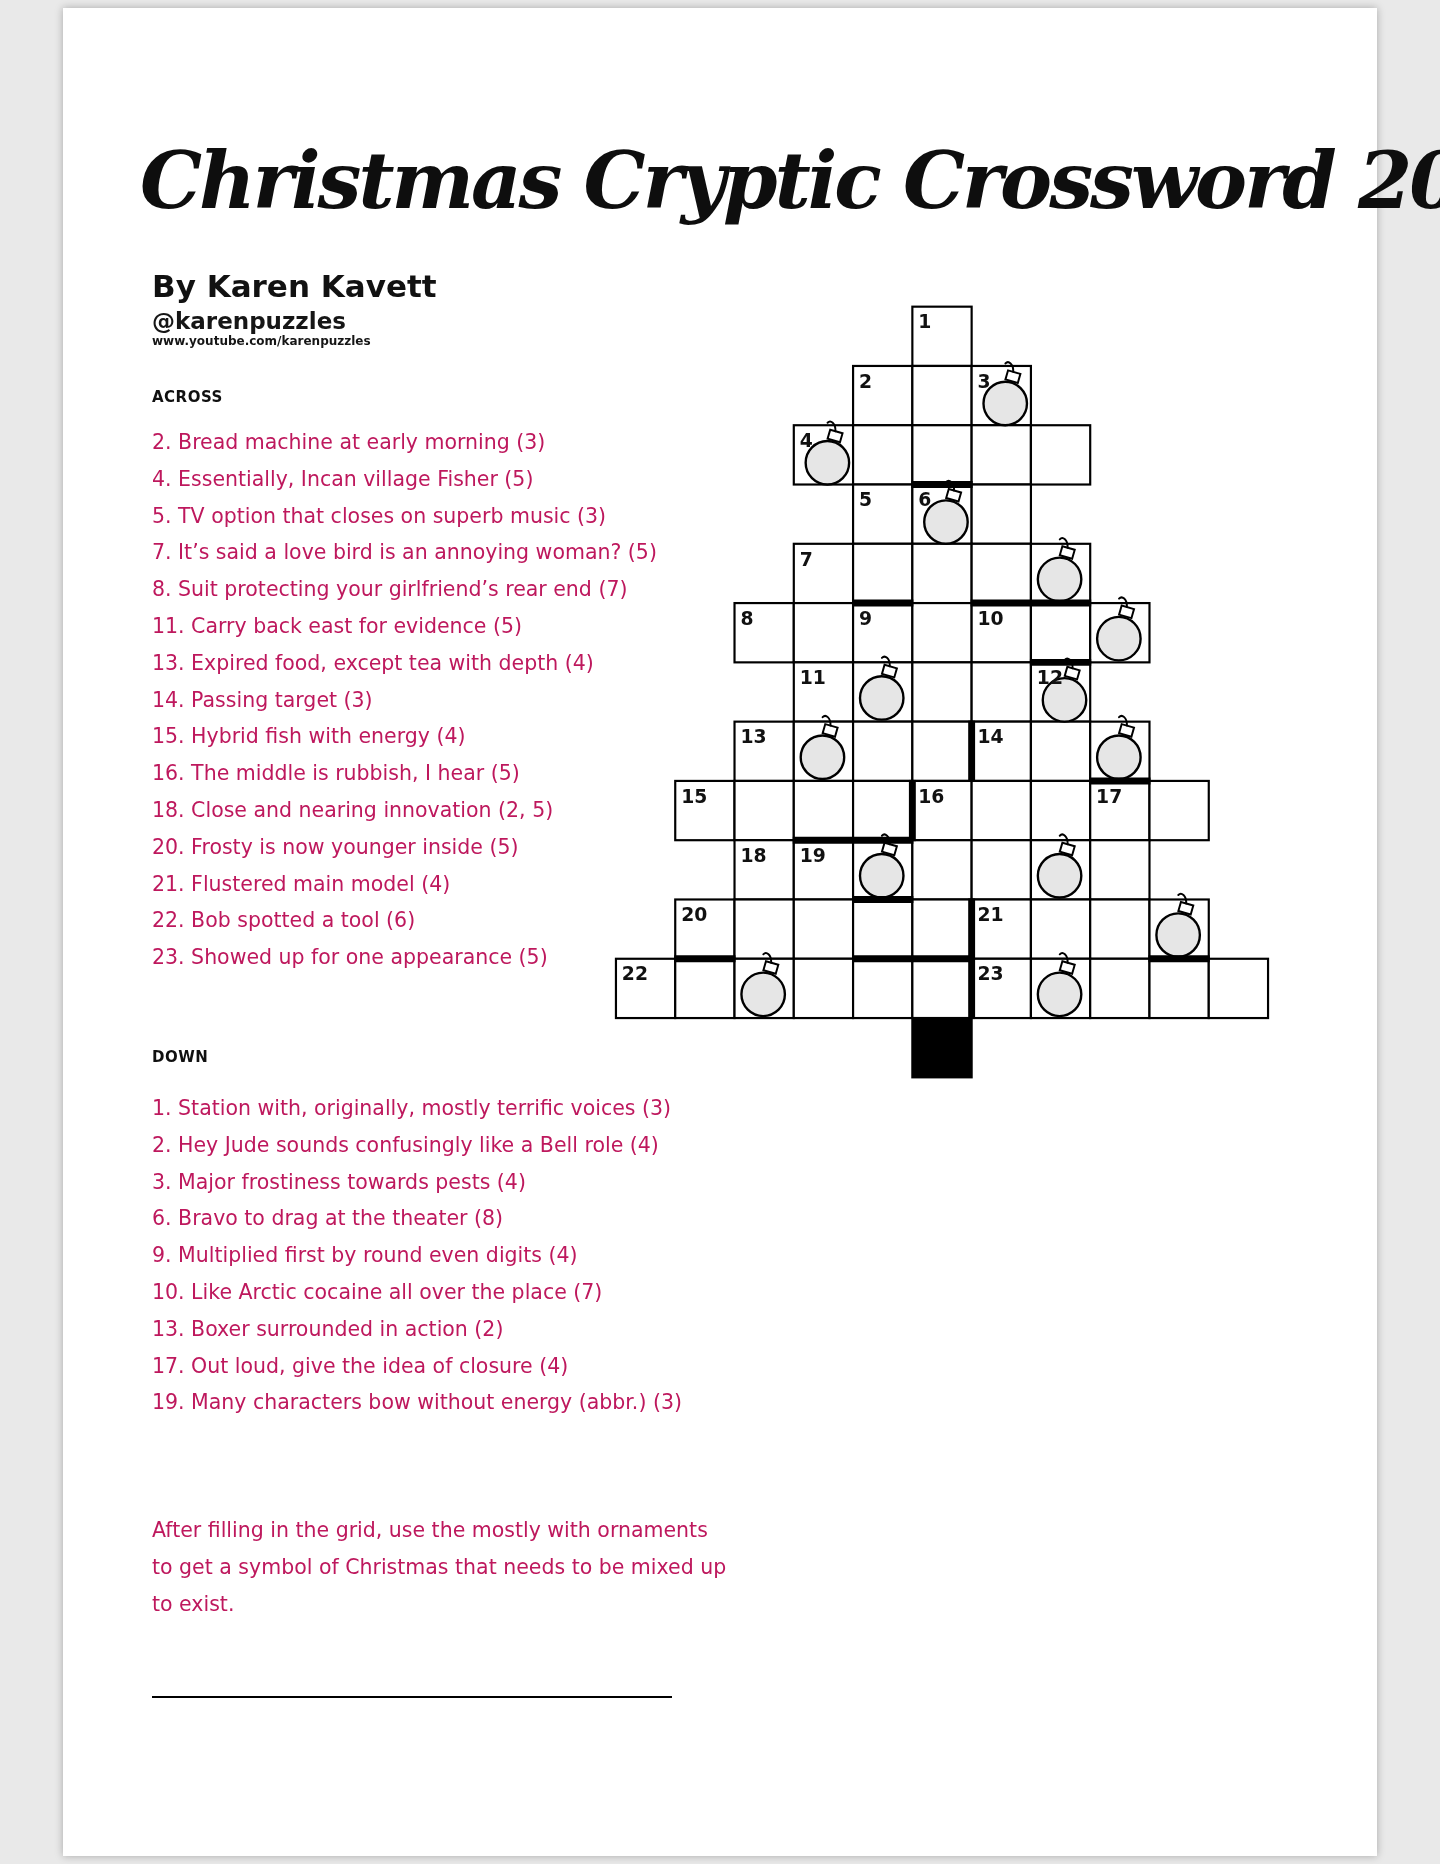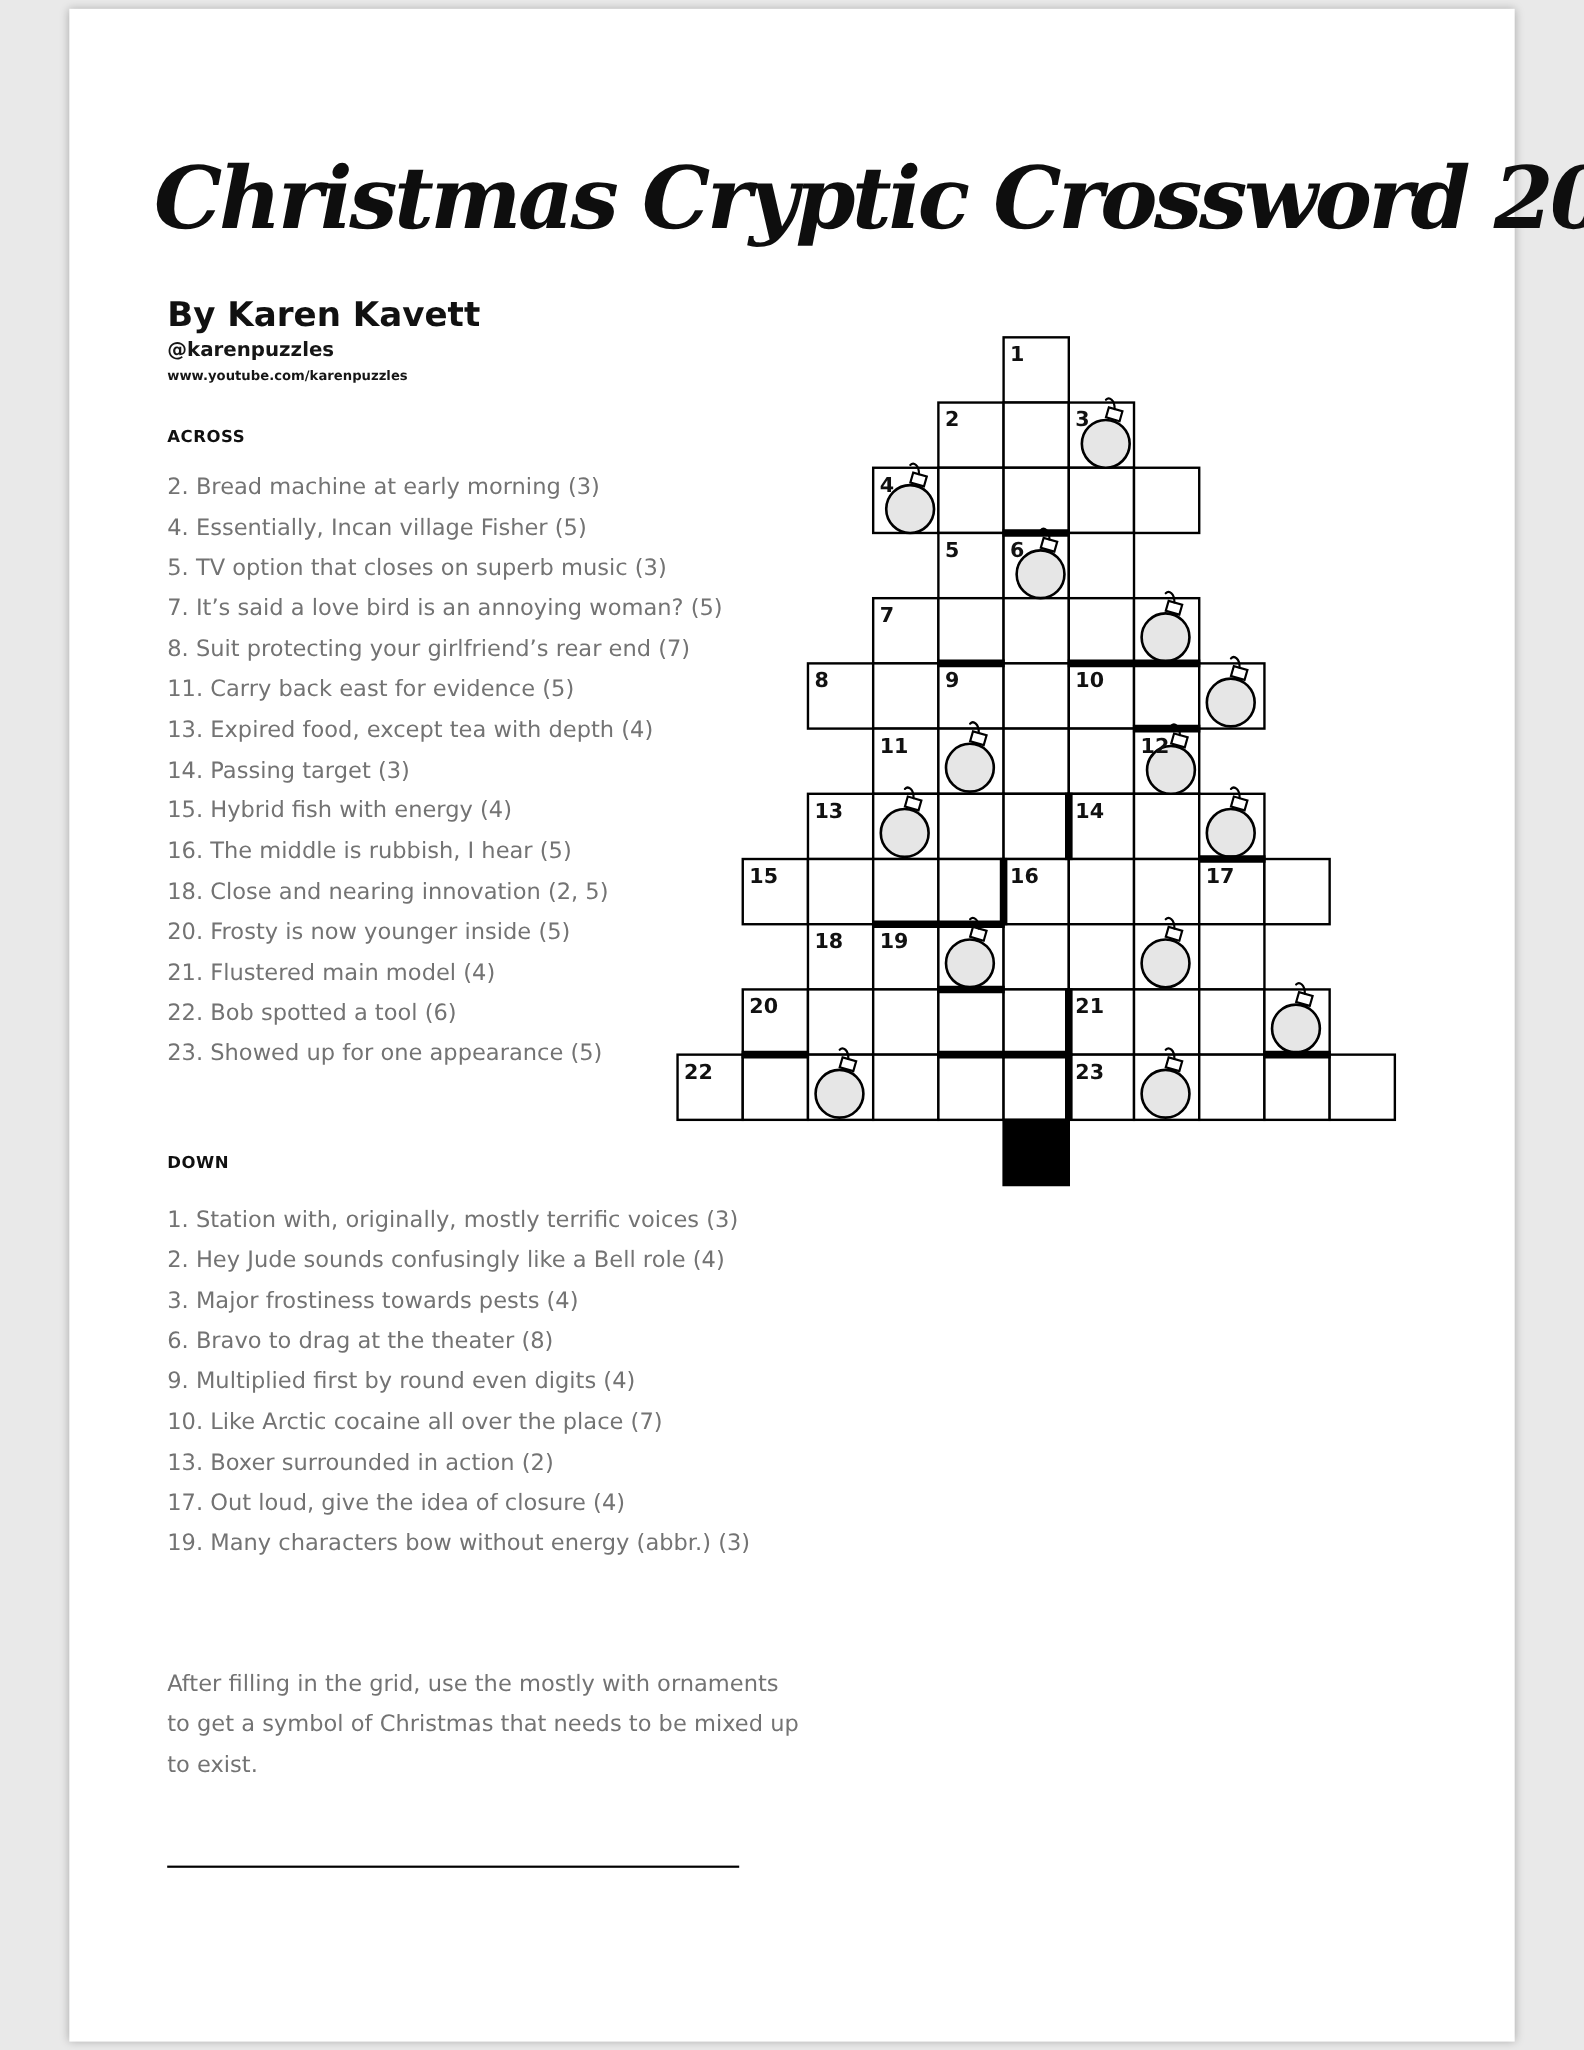--- a/index.html
+++ b/index.html
@@ -4,29 +4,29 @@
 <style>
   html,body{margin:0;padding:0;background:#e9e9e9;font-family:"DejaVu Sans",sans-serif;}
   #canvas{position:relative;width:1440px;height:1864px;background:#e9e9e9;overflow:hidden;}
   .page{position:absolute;left:63px;top:8px;width:1314px;height:1848px;background:#ffffff;
         box-shadow:0 0 8px rgba(0,0,0,.28);}
   .abs{position:absolute;}
   .title{left:140px;top:138px;width:1200px;
          font-family:"DejaVu Serif",serif;font-style:italic;font-weight:bold;
          font-size:78px;letter-spacing:-3px;color:#0e0e0e;line-height:1.1;white-space:nowrap;}
   .byline{left:152px;top:268px;font-size:31px;font-weight:600;color:#111;}
-  .handle{left:152px;top:308px;font-size:18px;font-weight:600;color:#161616;}
+  .handle{left:152px;top:308px;font-size:23px;font-weight:600;color:#161616;}
   .website{left:152px;top:334px;font-size:12px;font-weight:600;color:#161616;}
   .section-head{font-size:15px;font-weight:700;color:#101010;letter-spacing:.5px;}
   .across-head{left:152px;top:388px;}
   .down-head{left:152px;top:1048px;}
   .clue-list{width:600px;}
   .across-list{left:152px;top:424px;}
   .down-list{left:152px;top:1090px;}
-  .clue-line{font-size:20.5px;line-height:36.8px;color:#737373;font-weight:500;white-space:nowrap;}
+  .clue-line{font-size:20.5px;line-height:36.8px;color:#be185d;font-weight:500;white-space:nowrap;}
   .note{left:152px;top:1512px;width:560px;font-size:21px;line-height:40px;font-weight:500;color:#141414;}
   .answer-line{left:152px;top:1666px;width:520px;height:30px;border-bottom:2.5px solid #000;}
   .gridwrap{left:612px;top:302px;width:660px;height:780px;}
   svg text{font-family:"DejaVu Sans",sans-serif;font-weight:bold;}
 </style>
 </head>
 <body>
 
 <div id="canvas">
   <div class="page"></div>

